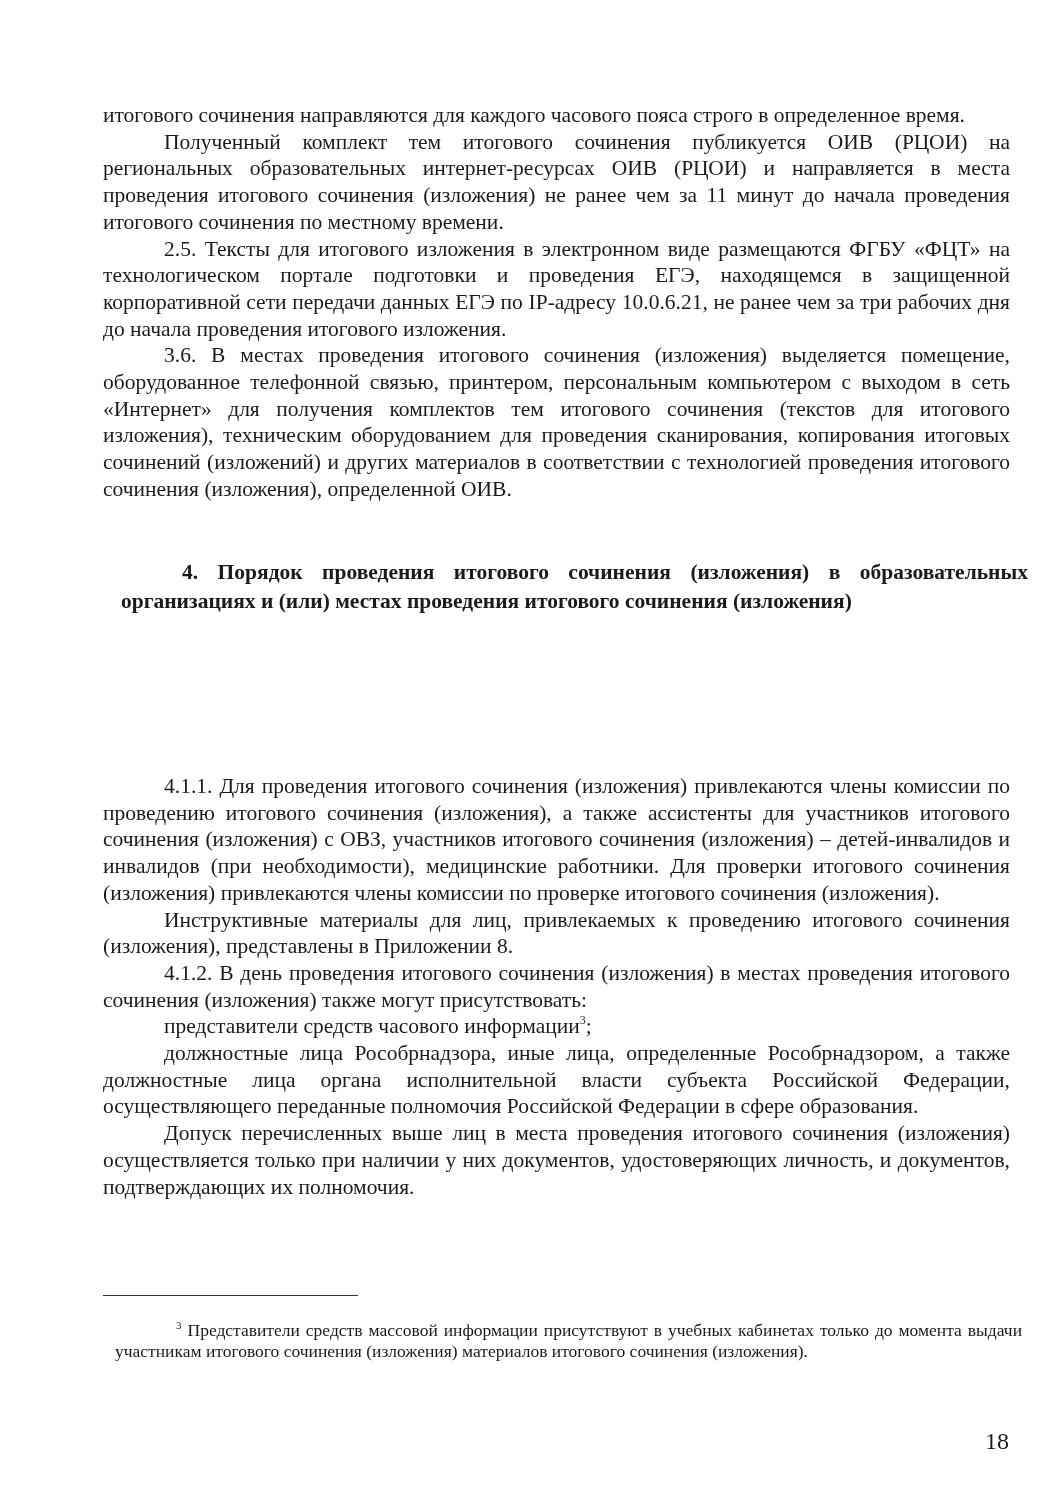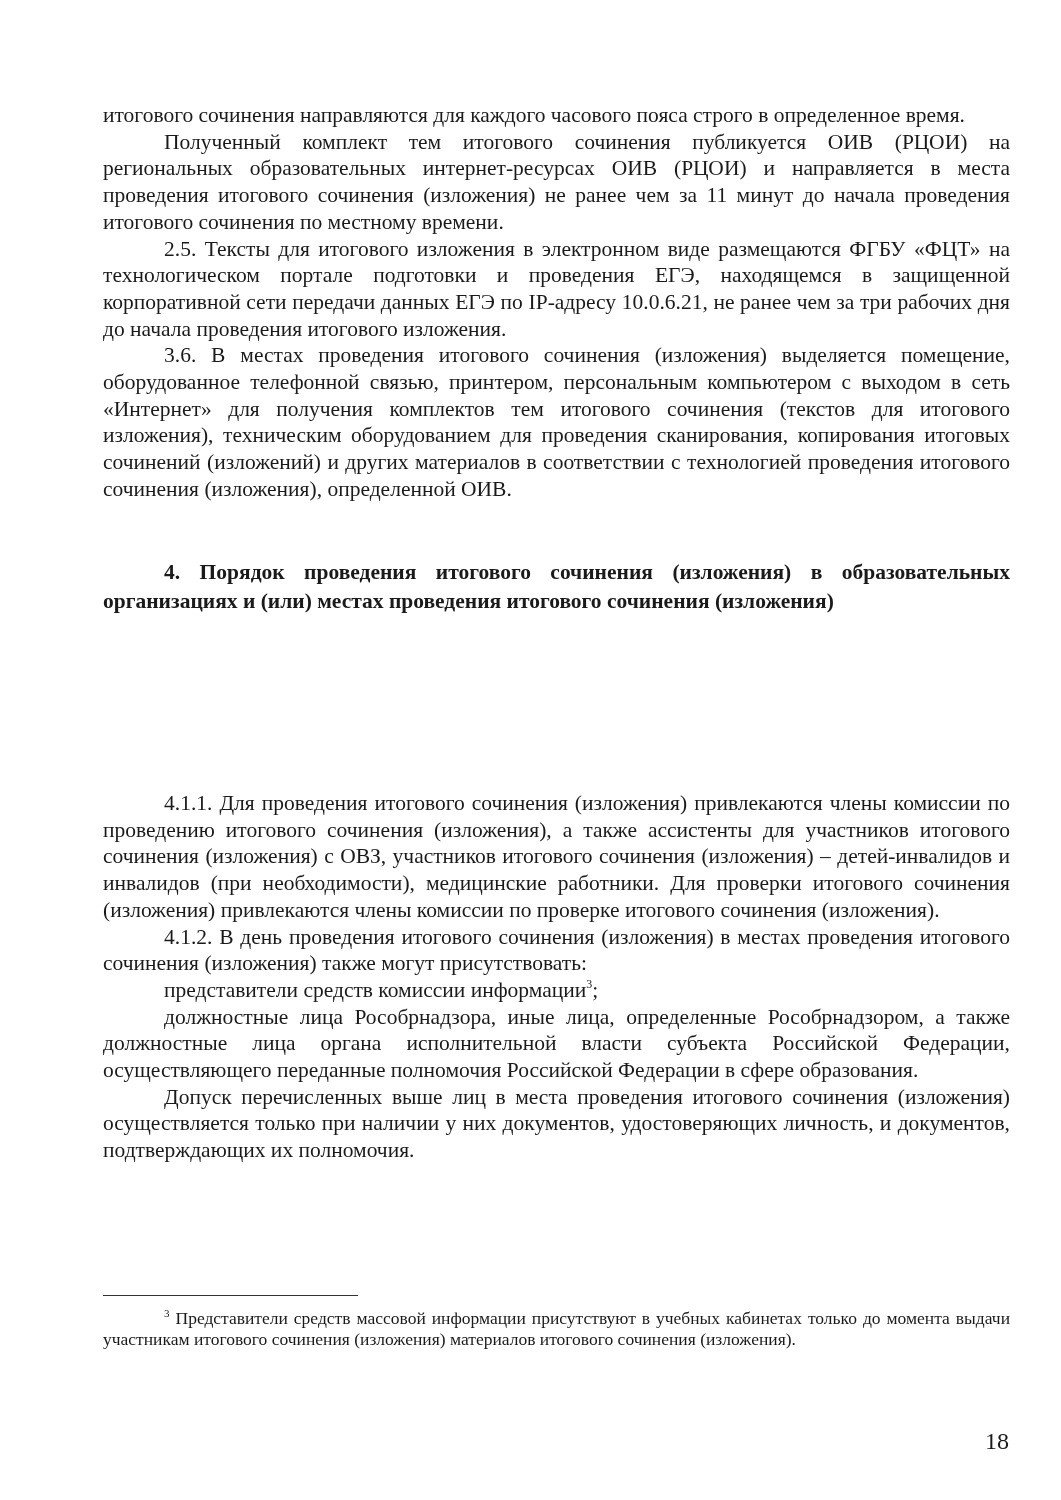--- a/index.html
+++ b/index.html
@@ -60,21 +60,21 @@
     }
     .footnote {
       position: absolute;
       left: 103px;
       top: 1308px;
       width: 907px;
       font-size: 17.5px;
       line-height: 21.3px;
       text-align: justify;
       text-indent: 61px;
-      margin: 0;
+      margin: 12px;
     }
     .footnote sup {
       font-size: 11px;
       line-height: 0;
       vertical-align: 7px;
       margin-right: 6px;
     }
     .page-number {
       position: absolute;
       left: 985px;
@@ -88,27 +88,28 @@
 
 <div class="page">
 
   <div class="text-block" style="top:102px;">
     <p class="p">итогового сочинения направляются для каждого часового пояса строго в определенное время.</p>
     <p class="p indent">Полученный комплект тем итогового сочинения публикуется ОИВ (РЦОИ) на региональных образовательных интернет-ресурсах ОИВ (РЦОИ) и направляется в места проведения итогового сочинения (изложения) не ранее чем за 11 минут до начала проведения итогового сочинения по местному времени.</p>
     <p class="p indent">2.5. Тексты для итогового изложения в электронном виде размещаются ФГБУ «ФЦТ» на технологическом портале подготовки и проведения ЕГЭ, находящемся в защищенной корпоративной сети передачи данных ЕГЭ по IP-адресу 10.0.6.21, не ранее чем за три рабочих дня до начала проведения итогового изложения.</p>
     <p class="p indent">3.6. В местах проведения итогового сочинения (изложения) выделяется помещение, оборудованное телефонной связью, принтером, персональным компьютером с выходом в сеть «Интернет» для получения комплектов тем итогового сочинения (текстов для итогового изложения), техническим оборудованием для проведения сканирования, копирования итоговых сочинений (изложений) и других материалов в соответствии с технологией проведения итогового сочинения (изложения), определенной ОИВ.</p>
   </div>
 
-  <h2 class="heading" style="top:558px;">4. Порядок проведения итогового сочинения (изложения) в образовательных организациях и (или) местах проведения итогового сочинения (изложения)</h2>
+  <h2 class="heading" style="top:558px;margin-left:18px;">4. Порядок проведения итогового сочинения (изложения) в образовательных организациях и (или) местах проведения итогового сочинения (изложения)</h2>
 
 
-  <div class="text-block" style="top:790px;">
+  <div class="text-block" style="top:773px;">
     <p class="p indent">4.1.1. Для проведения итогового сочинения (изложения) привлекаются члены комиссии по проведению итогового сочинения (изложения), а также ассистенты для участников итогового сочинения (изложения) с ОВЗ, участников итогового сочинения (изложения) – детей-инвалидов и инвалидов (при необходимости), медицинские работники. Для проверки итогового сочинения (изложения) привлекаются члены комиссии по проверке итогового сочинения (изложения).</p>
+    <p class="p indent">Инструктивные материалы для лиц, привлекаемых к проведению итогового сочинения (изложения), представлены в Приложении 8.</p>
     <p class="p indent">4.1.2. В день проведения итогового сочинения (изложения) в местах проведения итогового сочинения (изложения) также могут присутствовать:</p>
-    <p class="p indent"><span>представители средств комиссии информации</span><sup class="fn">3</sup><span>;</span></p>
+    <p class="p indent"><span>представители средств часового информации</span><sup class="fn">3</sup><span>;</span></p>
     <p class="p indent">должностные лица Рособрнадзора, иные лица, определенные Рособрнадзором, а также должностные лица органа исполнительной власти субъекта Российской Федерации, осуществляющего переданные полномочия Российской Федерации в сфере образования.</p>
     <p class="p indent">Допуск перечисленных выше лиц в места проведения итогового сочинения (изложения) осуществляется только при наличии у них документов, удостоверяющих личность, и документов, подтверждающих их полномочия.</p>
   </div>
 
   <div class="footnote-rule"></div>
 
   <p class="footnote"><sup>3</sup><span>Представители средств массовой информации присутствуют в учебных кабинетах только до момента выдачи участникам итогового сочинения (изложения) материалов итогового сочинения (изложения).</span></p>
 
   <div class="page-number">18</div>
 </div>

